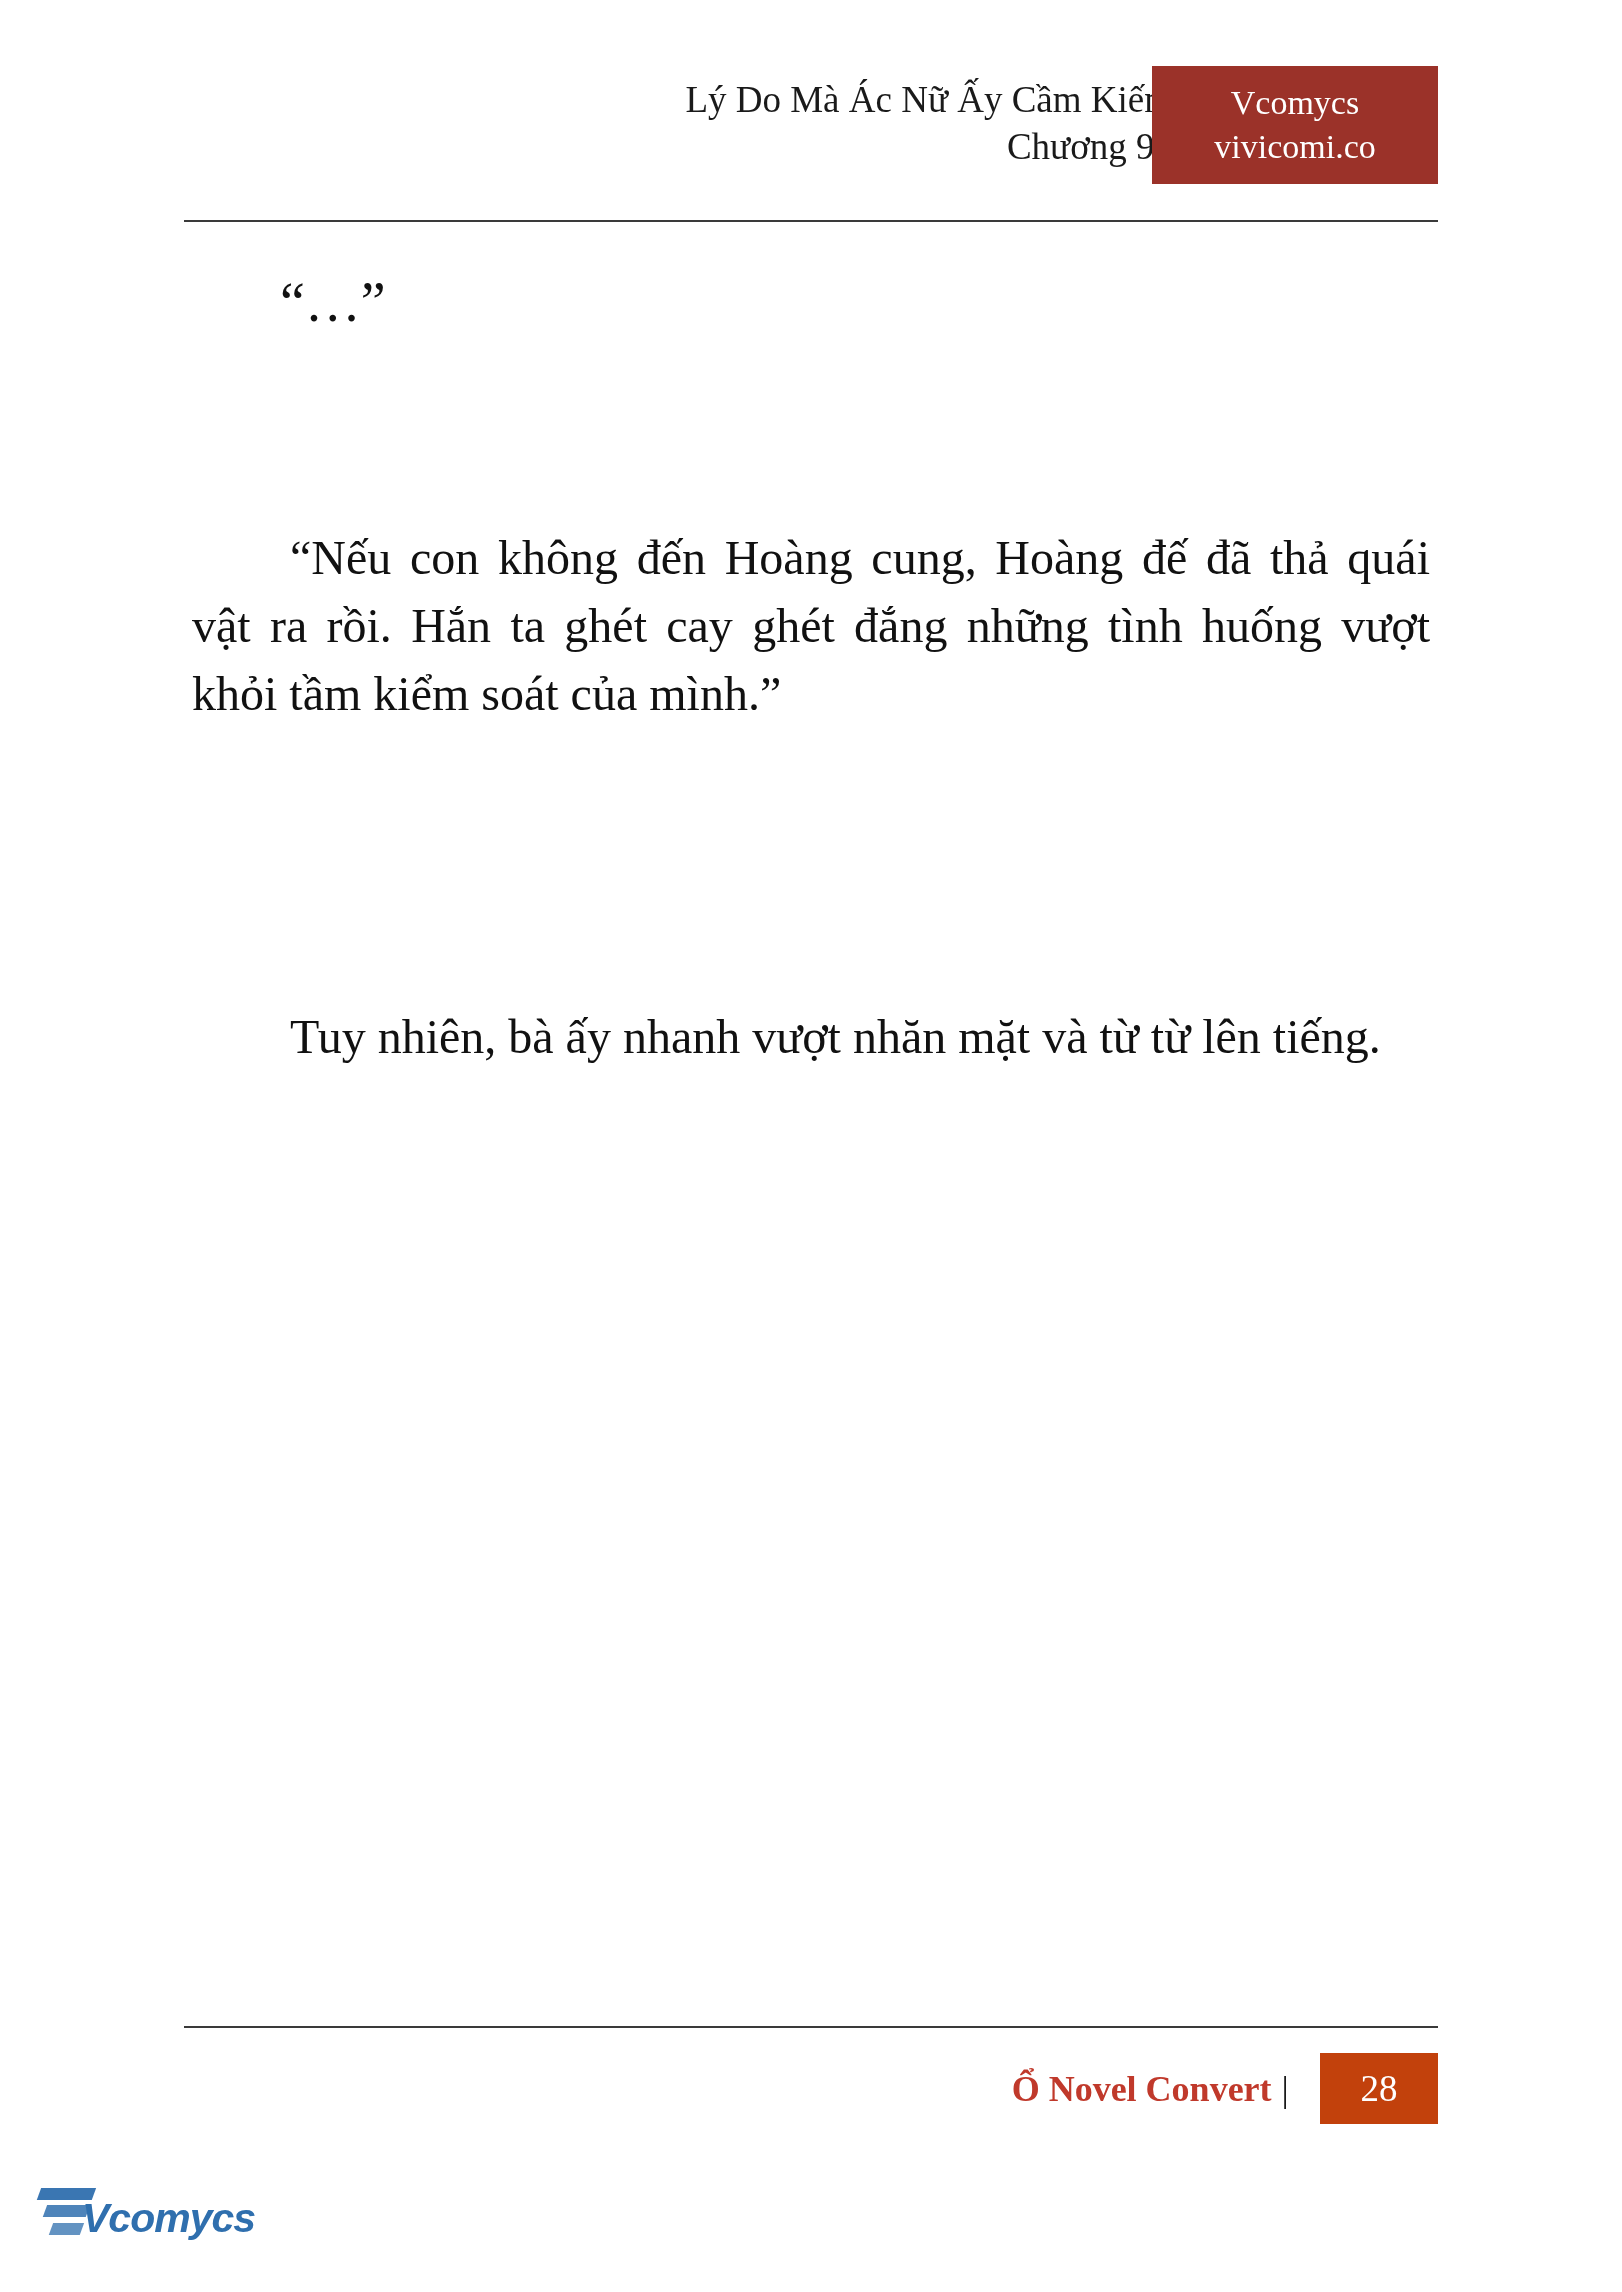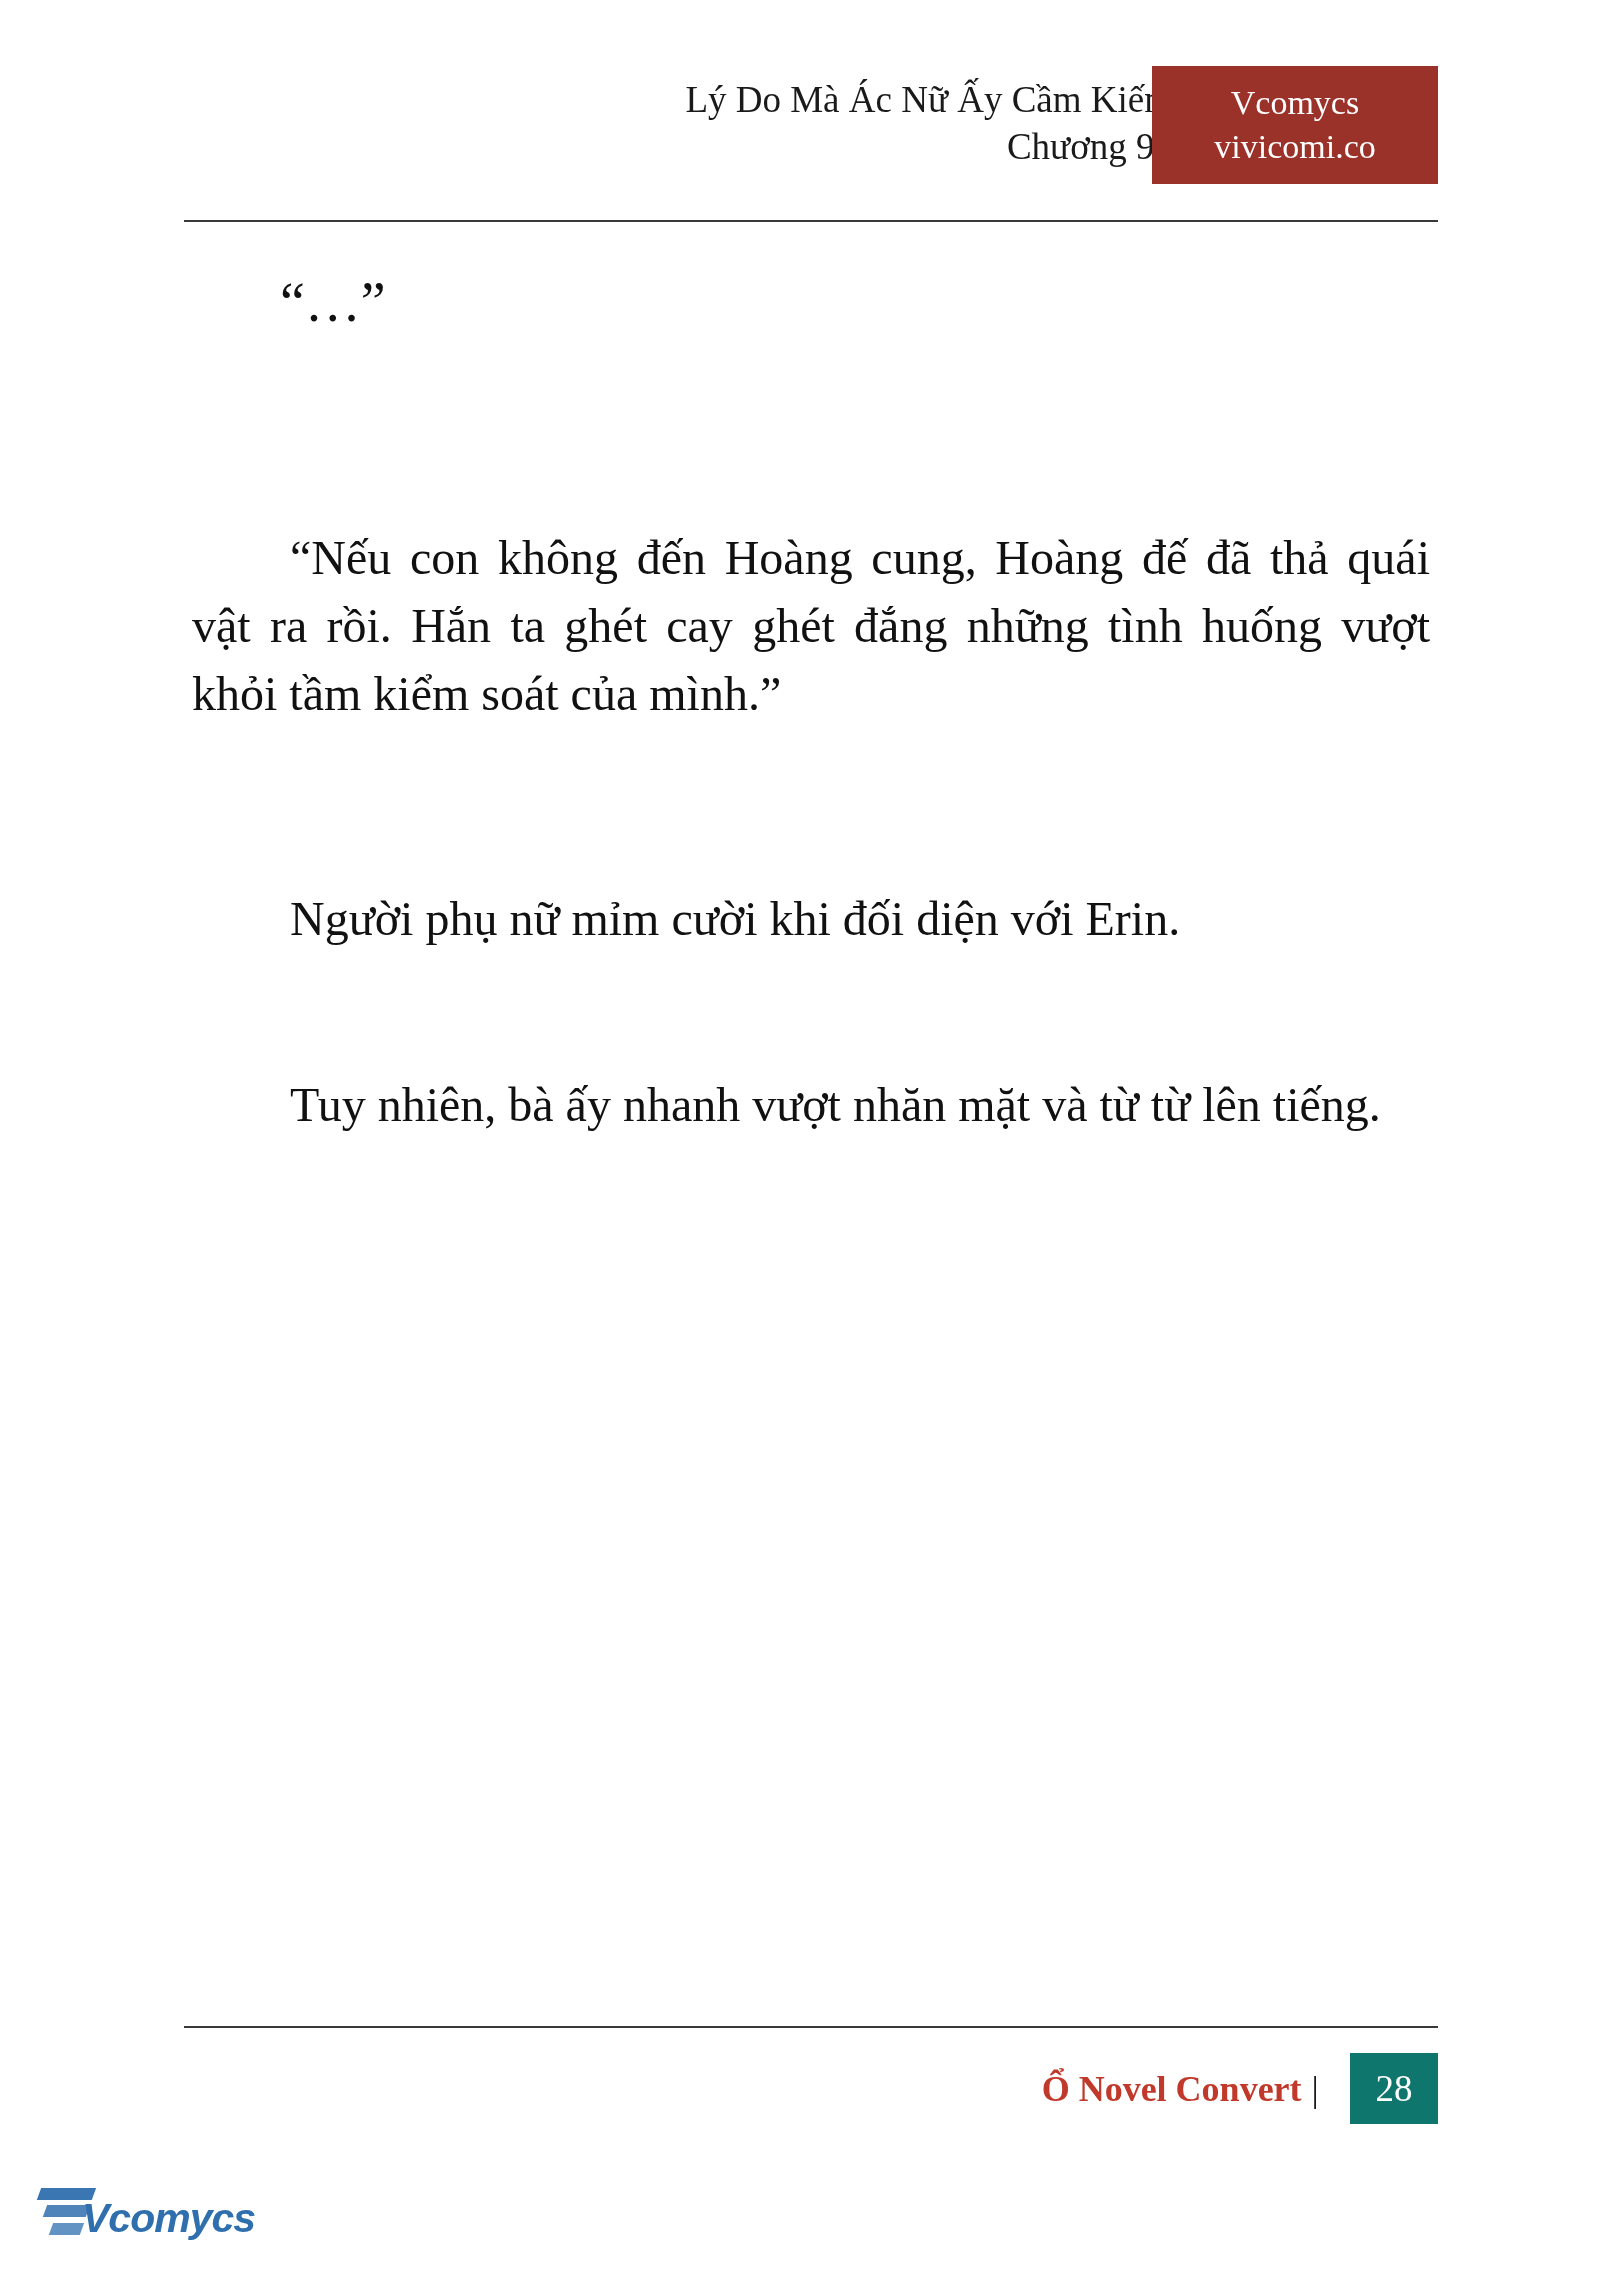--- a/index.html
+++ b/index.html
@@ -128,22 +128,22 @@
   .footer-brand {
     color: #c0392b;
     font-weight: bold;
     margin-right: 9.8px;
   }
   .footer-sep {
     color: #1a1a1a;
     margin-right: 9.8px;
   }
   .footer-page {
-    width: 88px;
-    background: #0f766e;
+    width: 118px;
+    background: #c2410c;
     color: #ffffff;
     display: flex;
     align-items: center;
     justify-content: center;
     font-size: 37px;
   }
 
   
   .watermark {
     position: absolute;
@@ -194,21 +194,20 @@
       <span>vivicomi.co</span>
     </div>
   </div>
   <div class="header-rule"></div>
 
   <div class="content">
     <p class="para ellipsis">“…”</p>
     <div class="spacer-sm"></div>
     <p class="para">“Nếu con không đến Hoàng cung, Hoàng đế đã thả quái vật ra rồi. Hắn ta ghét cay ghét đắng những tình huống vượt khỏi tầm kiểm soát của mình.”</p>
     <div class="spacer-lg"></div>
-    <p class="para">Người phụ nữ mỉm cười khi đối diện với Erin.</p>
     <div class="spacer-md"></div>
     <p class="para">Tuy nhiên, bà ấy nhanh vượt nhăn mặt và từ từ lên tiếng.</p>
   </div>
 
   <div class="footer-rule"></div>
   <div class="footer">
     <div class="footer-inner">
       <div class="footer-text">
         <span class="footer-brand">Ổ Novel Convert</span>
         <span class="footer-sep">|</span>

